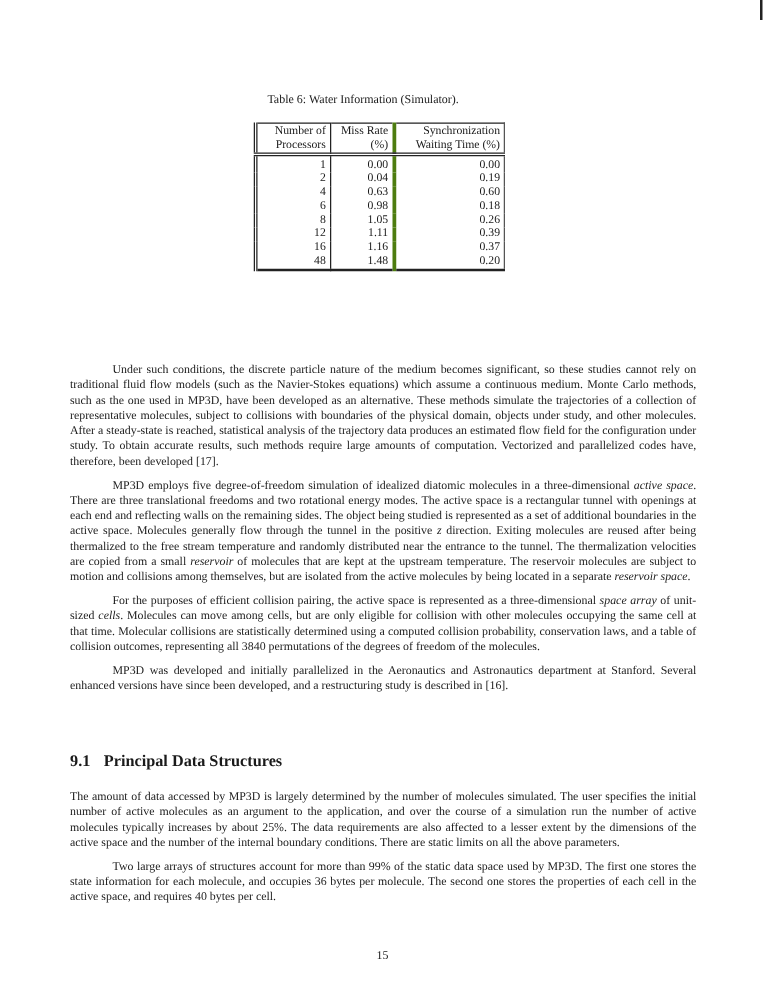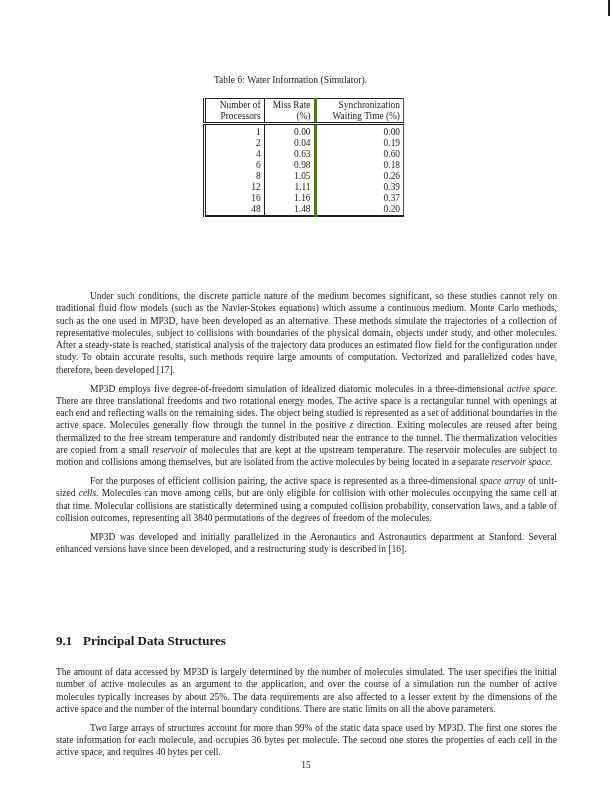--- a/index.html
+++ b/index.html
@@ -46,22 +46,22 @@
       font-size: 9.5px; line-height: 12.3px; text-align: justify;
     }
     .body-text p { margin: 0 0 6.5px 0; text-indent: 34px; }
     .body-text p.noindent { text-indent: 0; }
     .body-text em { font-style: italic; }
     #para-block-1 { top: 290px; }
     .section-heading {
       position: absolute; left: 56px; top: 601px;
       font-size: 13px; font-weight: bold;
     }
-    .section-heading .num { display: inline-block; width: 27px; margin-top: 32px; }
-    #para-block-2 { top: 666px; }
+    .section-heading .num { display: inline-block; width: 27px; }
+    #para-block-2 { top: 632px; }
     .page-number {
       position: absolute; top: 760px; left: 0; width: 612px;
       text-align: center; font-size: 9.5px;
     }
   </style>
 </head>
 <body>
 
 <div class="corner-mark"></div>
 

